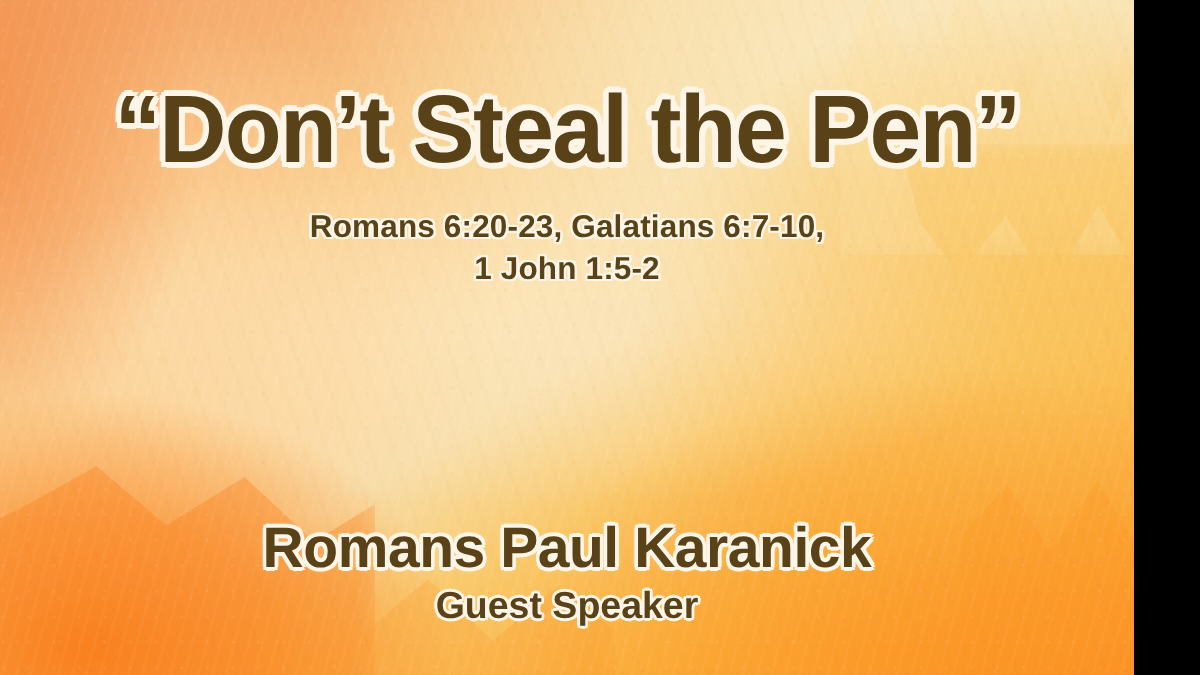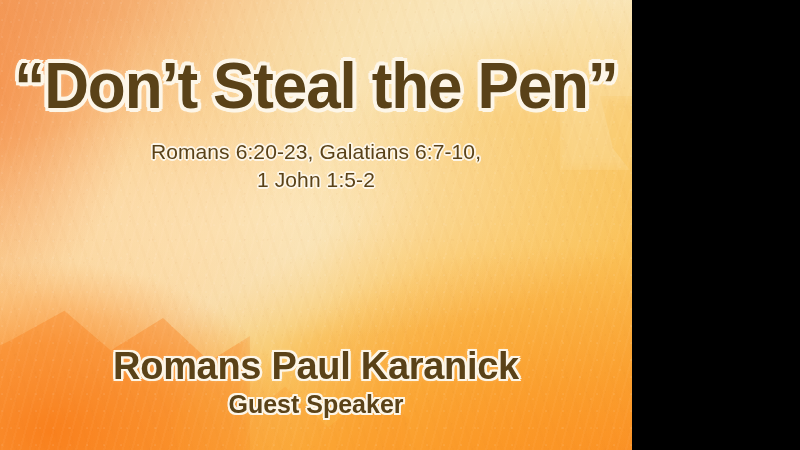--- a/index.html
+++ b/index.html
@@ -2,21 +2,21 @@
 <html><head>
 <meta charset="utf-8">
 <style>
   html, body {
     margin: 0;
     padding: 0;
     background: #000;
   }
   #slide {
     position: relative;
-    width: 632px;
+    width: 756px;
     height: 450px;
     overflow: hidden;
     font-family: "Liberation Sans", sans-serif;
     background-color: #f9a8d4;
   }
 
   
   .bg-layer {
     position: absolute;
     inset: 0;
@@ -201,21 +201,21 @@
        0 0 6px rgba(255,250,235,0.9);
   }
 
   #scripture-refs {
     position: absolute;
     left: 0;
     right: 0;
     top: 138px;
     font-size: 21px;
     line-height: 28px;
-    font-weight: 400;
+    font-weight: 700;
     letter-spacing: 0.1px;
     text-shadow:
       -1.4px -1.4px 0 #fdf6e8,  1.4px -1.4px 0 #fdf6e8,
       -1.4px  1.4px 0 #fdf6e8,  1.4px  1.4px 0 #fdf6e8,
       -1.6px  0    0 #fdf6e8,  1.6px  0    0 #fdf6e8,
        0    -1.6px 0 #fdf6e8,  0     1.6px 0 #fdf6e8;
   }
   #scripture-refs .ref-line { display: block; }
 
   #speaker-name {

